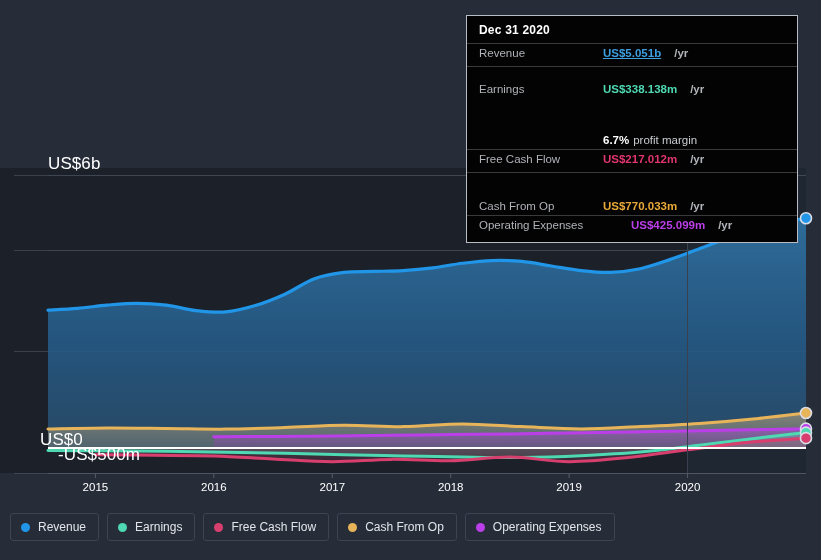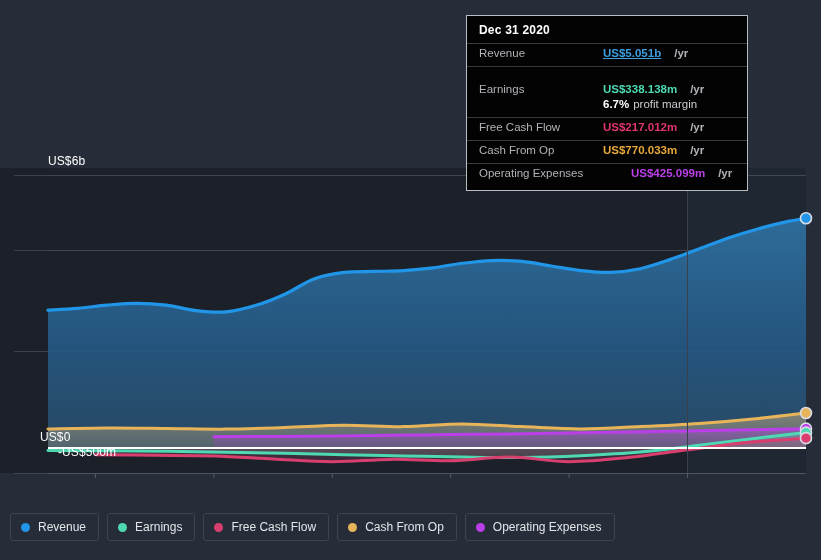--- a/index.html
+++ b/index.html
@@ -31,21 +31,21 @@
   }
   .plot-svg {
     position: absolute;
     left: 0;
     top: 0;
   }
 
   
   .y-label {
     position: absolute;
-    font-size: 12px;
+    font-size: 17px;
     color: #ffffff;
     letter-spacing: .1px;
     white-space: nowrap;
     padding-left: 28px;
   }
   #ylab-top   { left: 20px;  top: 154px; }
   #ylab-zero  { left: 12px;  top: 430px; }
   #ylab-neg   { left: 20px;  top: 445px; margin-left: 10px; }
 
   
@@ -62,21 +62,21 @@
     color: #ffffff;
     transform: translateX(-50%);
     white-space: nowrap;
   }
 
   
   .tooltip {
     position: absolute;
     left: 466px;
     top: 15px;
-    width: 282px;
+    width: 332px;
     background: #030303;
     border: 1px solid #b9bcc2;
     box-sizing: border-box;
     padding: 6px 0 4px 0;
     font-size: 11.5px;
   }
   .tt-title {
     font-weight: bold;
     color: #ffffff;
     font-size: 12px;
@@ -104,20 +104,21 @@
   .tt-unit {
     color: #b0b3b8;
     font-weight: bold;
     margin-left: 13px;
     white-space: nowrap;
   }
   .tt-sub {
     color: #c9ccd1;
     font-weight: normal;
     margin-left: 4px;
+    margin-top: 36px;
   }
 
   
   .legend {
     position: absolute;
     left: 10px;
     top: 513px;
     display: flex;
     gap: 8px;
   }
@@ -211,20 +212,28 @@
         <line x1="450.68750000000506" y1="473" x2="450.68750000000506" y2="479" stroke="#555d6b" stroke-width="1"></line>
         <line x1="569.1250000000034" y1="473" x2="569.1250000000034" y2="479" stroke="#555d6b" stroke-width="1"></line>
         <line x1="687.5625000000017" y1="473" x2="687.5625000000017" y2="479" stroke="#555d6b" stroke-width="1"></line>
       </svg>
   </div>
 
   <div class="y-label" id="ylab-top">US$6b</div>
   <div class="y-label" id="ylab-zero">US$0</div>
   <div class="y-label" id="ylab-neg">-US$500m</div>
 
+  <div class="x-axis" id="x-axis">
+      <div class="x-label" style="left: 95.4px;">2015</div>
+      <div class="x-label" style="left: 213.8px;">2016</div>
+      <div class="x-label" style="left: 332.3px;">2017</div>
+      <div class="x-label" style="left: 450.7px;">2018</div>
+      <div class="x-label" style="left: 569.1px;">2019</div>
+      <div class="x-label" style="left: 687.6px;">2020</div>
+    </div>
 
   <div class="tooltip">
     <div class="tt-title">Dec 31 2020</div>
     <div id="tt-rows">
         <div class="tt-row">
           <div class="tt-label">Revenue</div>
           <div class="tt-val" style="color: rgb(60, 159, 224); text-decoration: underline;">US$5.051b</div>
           <div class="tt-unit">/yr</div>
         </div>
         <div class="tt-row">
@@ -237,21 +246,21 @@
           <div class="tt-val" style="color: rgb(255, 255, 255);">6.7%</div>
           <div class="tt-sub">profit margin</div>
         </div>
         <div class="tt-row">
           <div class="tt-label">Free Cash Flow</div>
           <div class="tt-val" style="color: rgb(224, 53, 110);">US$217.012m</div>
           <div class="tt-unit">/yr</div>
         </div>
         <div class="tt-row">
           <div class="tt-label">Cash From Op</div>
-          <div class="tt-val" style="color: rgb(232, 169, 58);">US$770.033m</div>
+          <div class="tt-val" style="color: rgb(232, 169, 58); margin-top: 24px;">US$770.033m</div>
           <div class="tt-unit">/yr</div>
         </div>
         <div class="tt-row">
           <div class="tt-label">Operating Expenses</div>
           <div class="tt-val" style="color: rgb(187, 63, 232); margin-left: 28px;">US$425.099m</div>
           <div class="tt-unit">/yr</div>
         </div>
       </div>
   </div>
 

